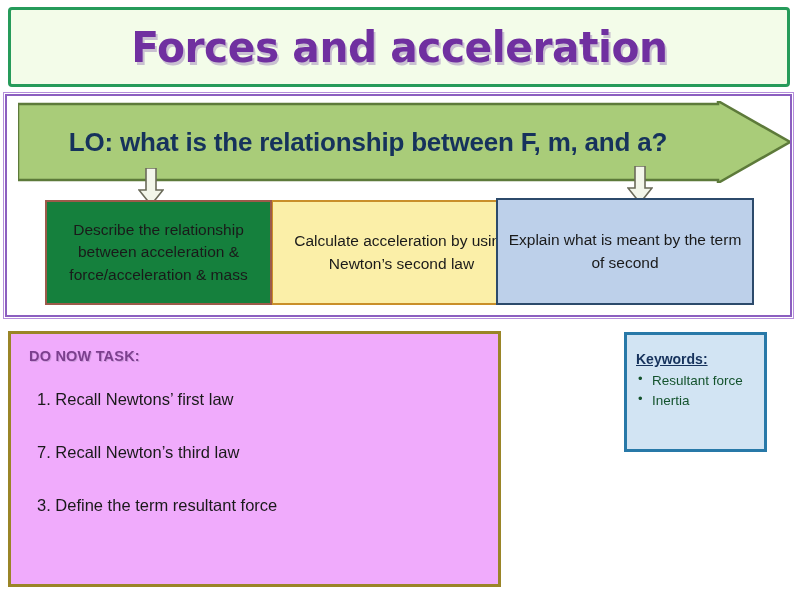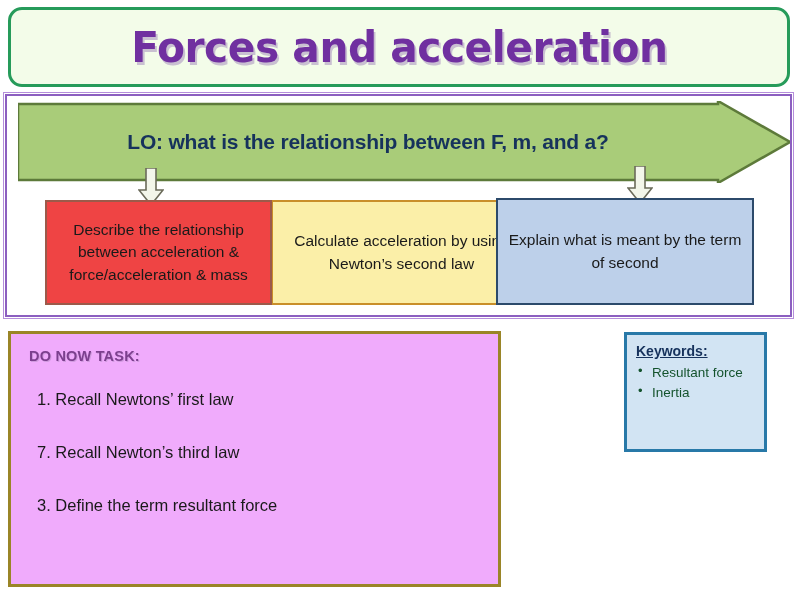--- a/index.html
+++ b/index.html
@@ -23,21 +23,21 @@
   
   #title-box {
     position: absolute;
     left: 8px;
     top: 7px;
     width: 782px;
     height: 80px;
     box-sizing: border-box;
     background: #f3fce9;
     border: 3px solid #269b5a;
-    border-radius: 14px;
+    border-radius: 4px;
     display: flex;
     align-items: center;
     justify-content: center;
   }
   #title-text {
     font-family: "DejaVu Sans", sans-serif;
     font-size: 42px;
     font-weight: bold;
     color: #7030a0;
     letter-spacing: -0.5px;
@@ -82,21 +82,21 @@
   }
   #lo-text {
     position: absolute;
     left: 18px;
     top: 101px;
     width: 700px;
     height: 82px;
     display: flex;
     align-items: center;
     justify-content: center;
-    font-size: 21px;
+    font-size: 26px;
     font-weight: bold;
     color: #16325c;
     white-space: nowrap;
     letter-spacing: -0.2px;
   }
 
   
   .down-arrow {
     position: absolute;
     width: 26px;
@@ -113,21 +113,21 @@
     align-items: center;
     justify-content: center;
     text-align: center;
     font-size: 15.5px;
     color: #1a1a1a;
     line-height: 1.45;
     padding: 4px 8px;
   }
   #obj-box-1 {
     left: 45px; top: 200px; width: 227px; height: 105px;
-    background: #ef4444;
+    background: #15803d;
     border: 2px solid #9c5a4a;
   }
   #obj-box-2 {
     left: 272px; top: 200px; width: 260px; height: 105px;
     background: #fbefa8;
     border: 2px solid #c98f2a;
     border-left: 1px solid #c98f2a;
   }
   #obj-box-3 {
     left: 496px; top: 198px; width: 258px; height: 107px;
@@ -173,20 +173,21 @@
     background: #d2e4f3;
     border: 3px solid #2879a8;
     padding: 8px 9px 6px 9px;
   }
   #keywords-title {
     font-size: 14px;
     font-weight: bold;
     color: #16325c;
     text-decoration: underline;
     margin-bottom: 4px;
+    margin-top: 8px;
   }
   #keywords-list {
     list-style: none;
     margin: 0;
     padding: 0;
   }
   #keywords-list li {
     font-size: 13.5px;
     color: #14532d;
     line-height: 1.45;

